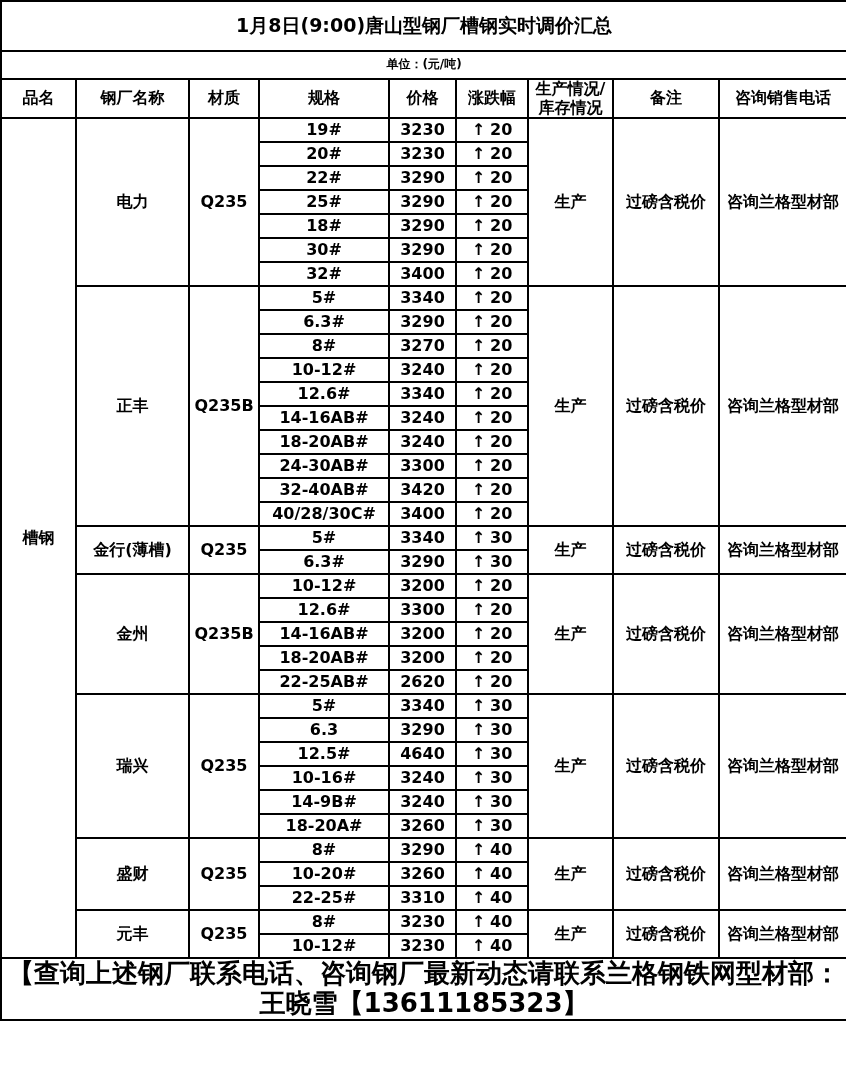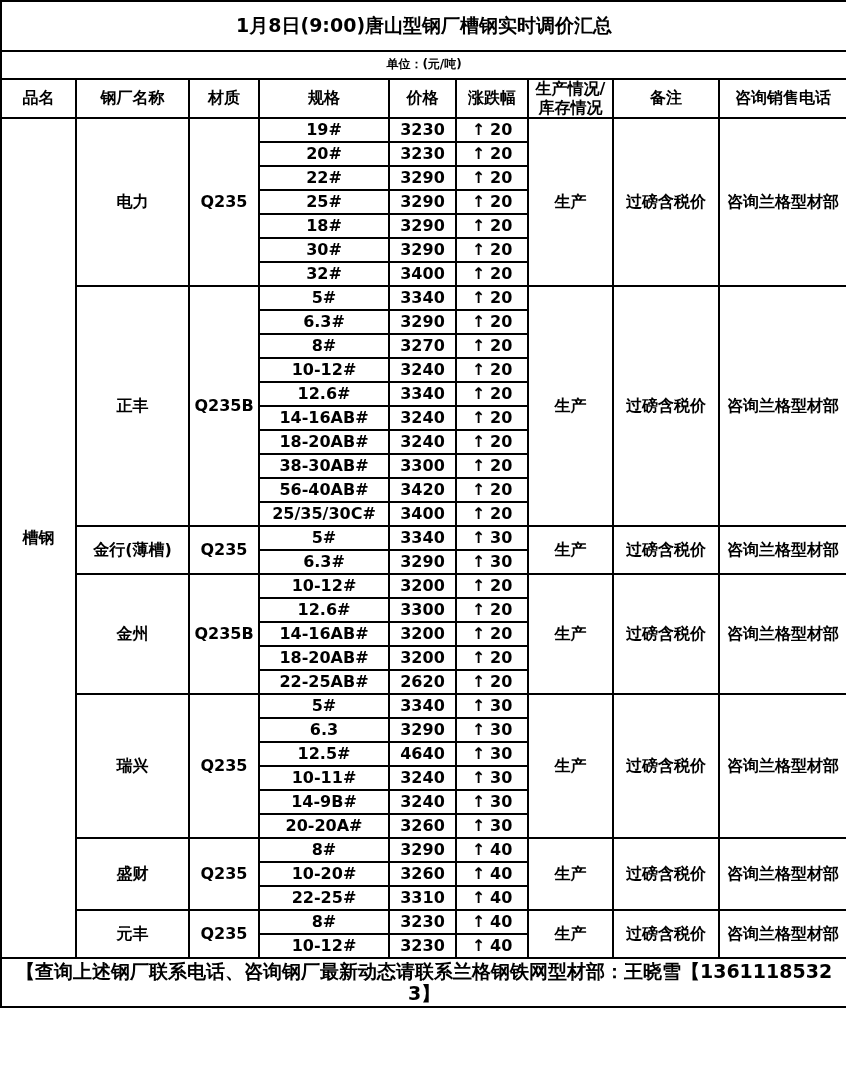--- a/index.html
+++ b/index.html
@@ -58,21 +58,21 @@
   td.cell-contact {
     white-space: normal !important;
   }
   td.cell-contact {
     padding: 0;
     font-size: 16px;
     margin-left: 23px;
   }
   tr.row-footer td {
     height: 47px;
-    font-size: 19px;
+    font-size: 26px;
   }
   .chg-arrow {
     display: inline-block;
     margin-right: 5px;
   }
 </style>
 </head>
 <body>
 
 <table class="price-table">
@@ -180,31 +180,31 @@
         <td class="cell-spec">14-16AB#</td>
         <td class="cell-price">3240</td>
         <td class="cell-change"><span class="chg-arrow">↑</span><span>20</span></td>
       </tr>
       <tr class="data-row">
         <td class="cell-spec">18-20AB#</td>
         <td class="cell-price">3240</td>
         <td class="cell-change"><span class="chg-arrow">↑</span><span>20</span></td>
       </tr>
       <tr class="data-row">
-        <td class="cell-spec">38-30AB#</td>
+        <td class="cell-spec">24-30AB#</td>
         <td class="cell-price">3300</td>
         <td class="cell-change"><span class="chg-arrow">↑</span><span>20</span></td>
       </tr>
       <tr class="data-row">
-        <td class="cell-spec">56-40AB#</td>
+        <td class="cell-spec">32-40AB#</td>
         <td class="cell-price">3420</td>
         <td class="cell-change"><span class="chg-arrow">↑</span><span>20</span></td>
       </tr>
       <tr class="data-row">
-        <td class="cell-spec">25/35/30C#</td>
+        <td class="cell-spec">40/28/30C#</td>
         <td class="cell-price">3400</td>
         <td class="cell-change"><span class="chg-arrow">↑</span><span>20</span></td>
       </tr>
       <tr class="data-row">
         <td class="cell-factory-name" rowspan="2">金行(薄槽)</td>
         <td class="cell-material" rowspan="2">Q235</td>
         <td class="cell-spec">5#</td>
         <td class="cell-price">3340</td>
         <td class="cell-change"><span class="chg-arrow">↑</span><span>30</span></td>
         <td class="cell-production" rowspan="2">生产</td>
@@ -260,31 +260,31 @@
         <td class="cell-spec">6.3</td>
         <td class="cell-price">3290</td>
         <td class="cell-change"><span class="chg-arrow">↑</span><span>30</span></td>
       </tr>
       <tr class="data-row">
         <td class="cell-spec">12.5#</td>
         <td class="cell-price">4640</td>
         <td class="cell-change"><span class="chg-arrow">↑</span><span>30</span></td>
       </tr>
       <tr class="data-row">
-        <td class="cell-spec">10-11#</td>
+        <td class="cell-spec">10-16#</td>
         <td class="cell-price">3240</td>
         <td class="cell-change"><span class="chg-arrow">↑</span><span>30</span></td>
       </tr>
       <tr class="data-row">
         <td class="cell-spec">14-9B#</td>
         <td class="cell-price">3240</td>
         <td class="cell-change"><span class="chg-arrow">↑</span><span>30</span></td>
       </tr>
       <tr class="data-row">
-        <td class="cell-spec">20-20A#</td>
+        <td class="cell-spec">18-20A#</td>
         <td class="cell-price">3260</td>
         <td class="cell-change"><span class="chg-arrow">↑</span><span>30</span></td>
       </tr>
       <tr class="data-row">
         <td class="cell-factory-name" rowspan="3">盛财</td>
         <td class="cell-material" rowspan="3">Q235</td>
         <td class="cell-spec">8#</td>
         <td class="cell-price">3290</td>
         <td class="cell-change"><span class="chg-arrow">↑</span><span>40</span></td>
         <td class="cell-production" rowspan="3">生产</td>

